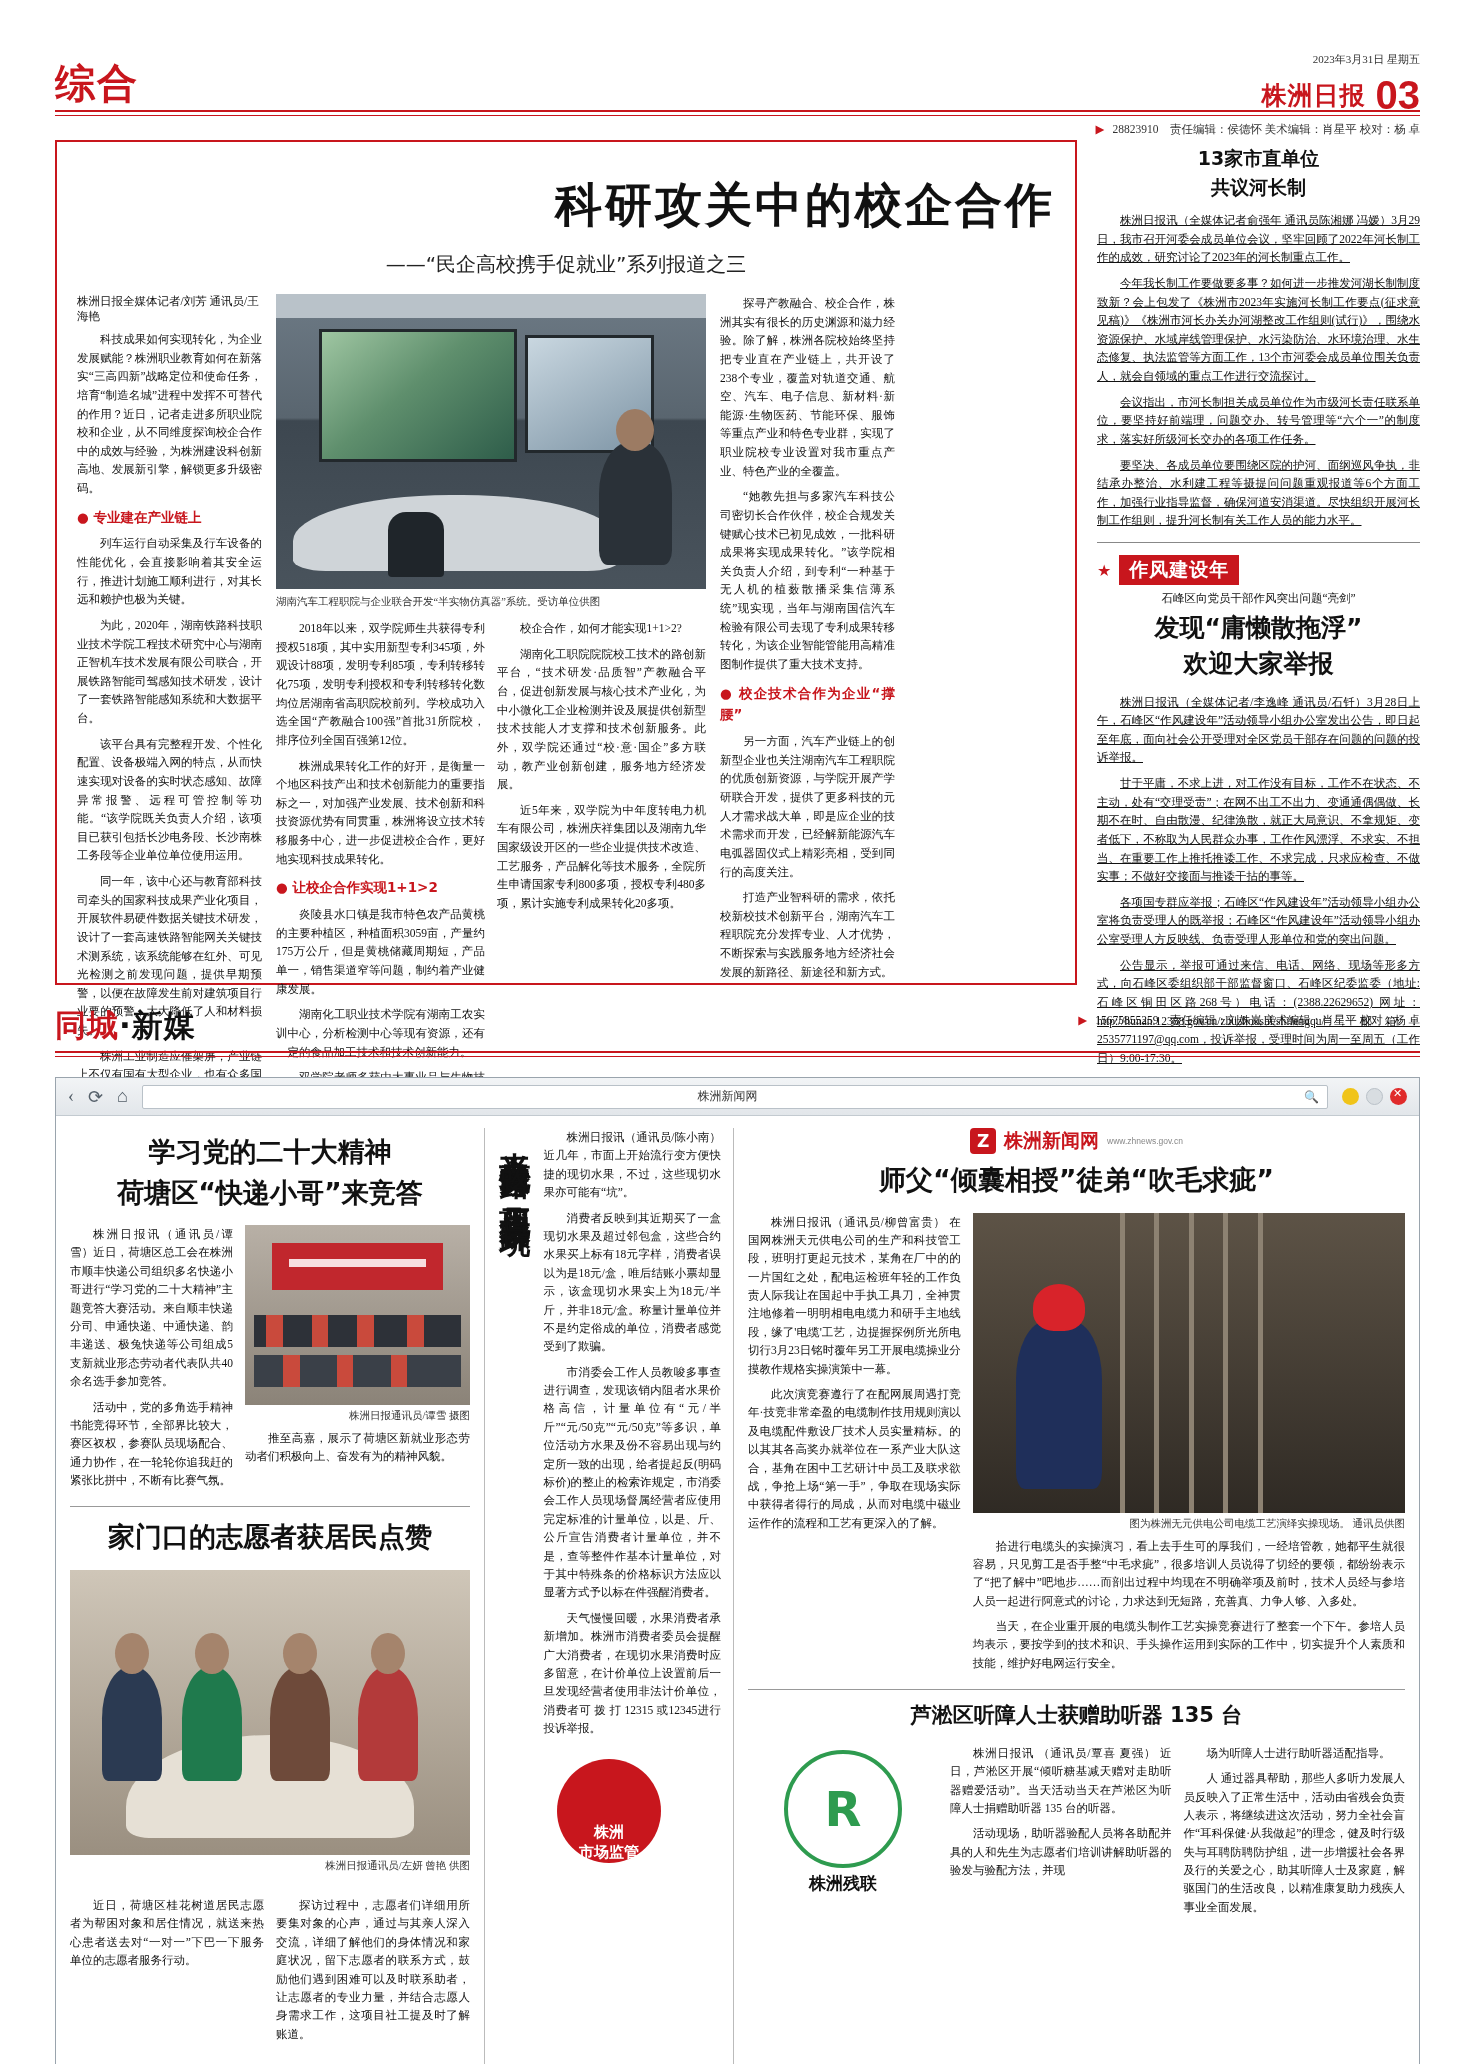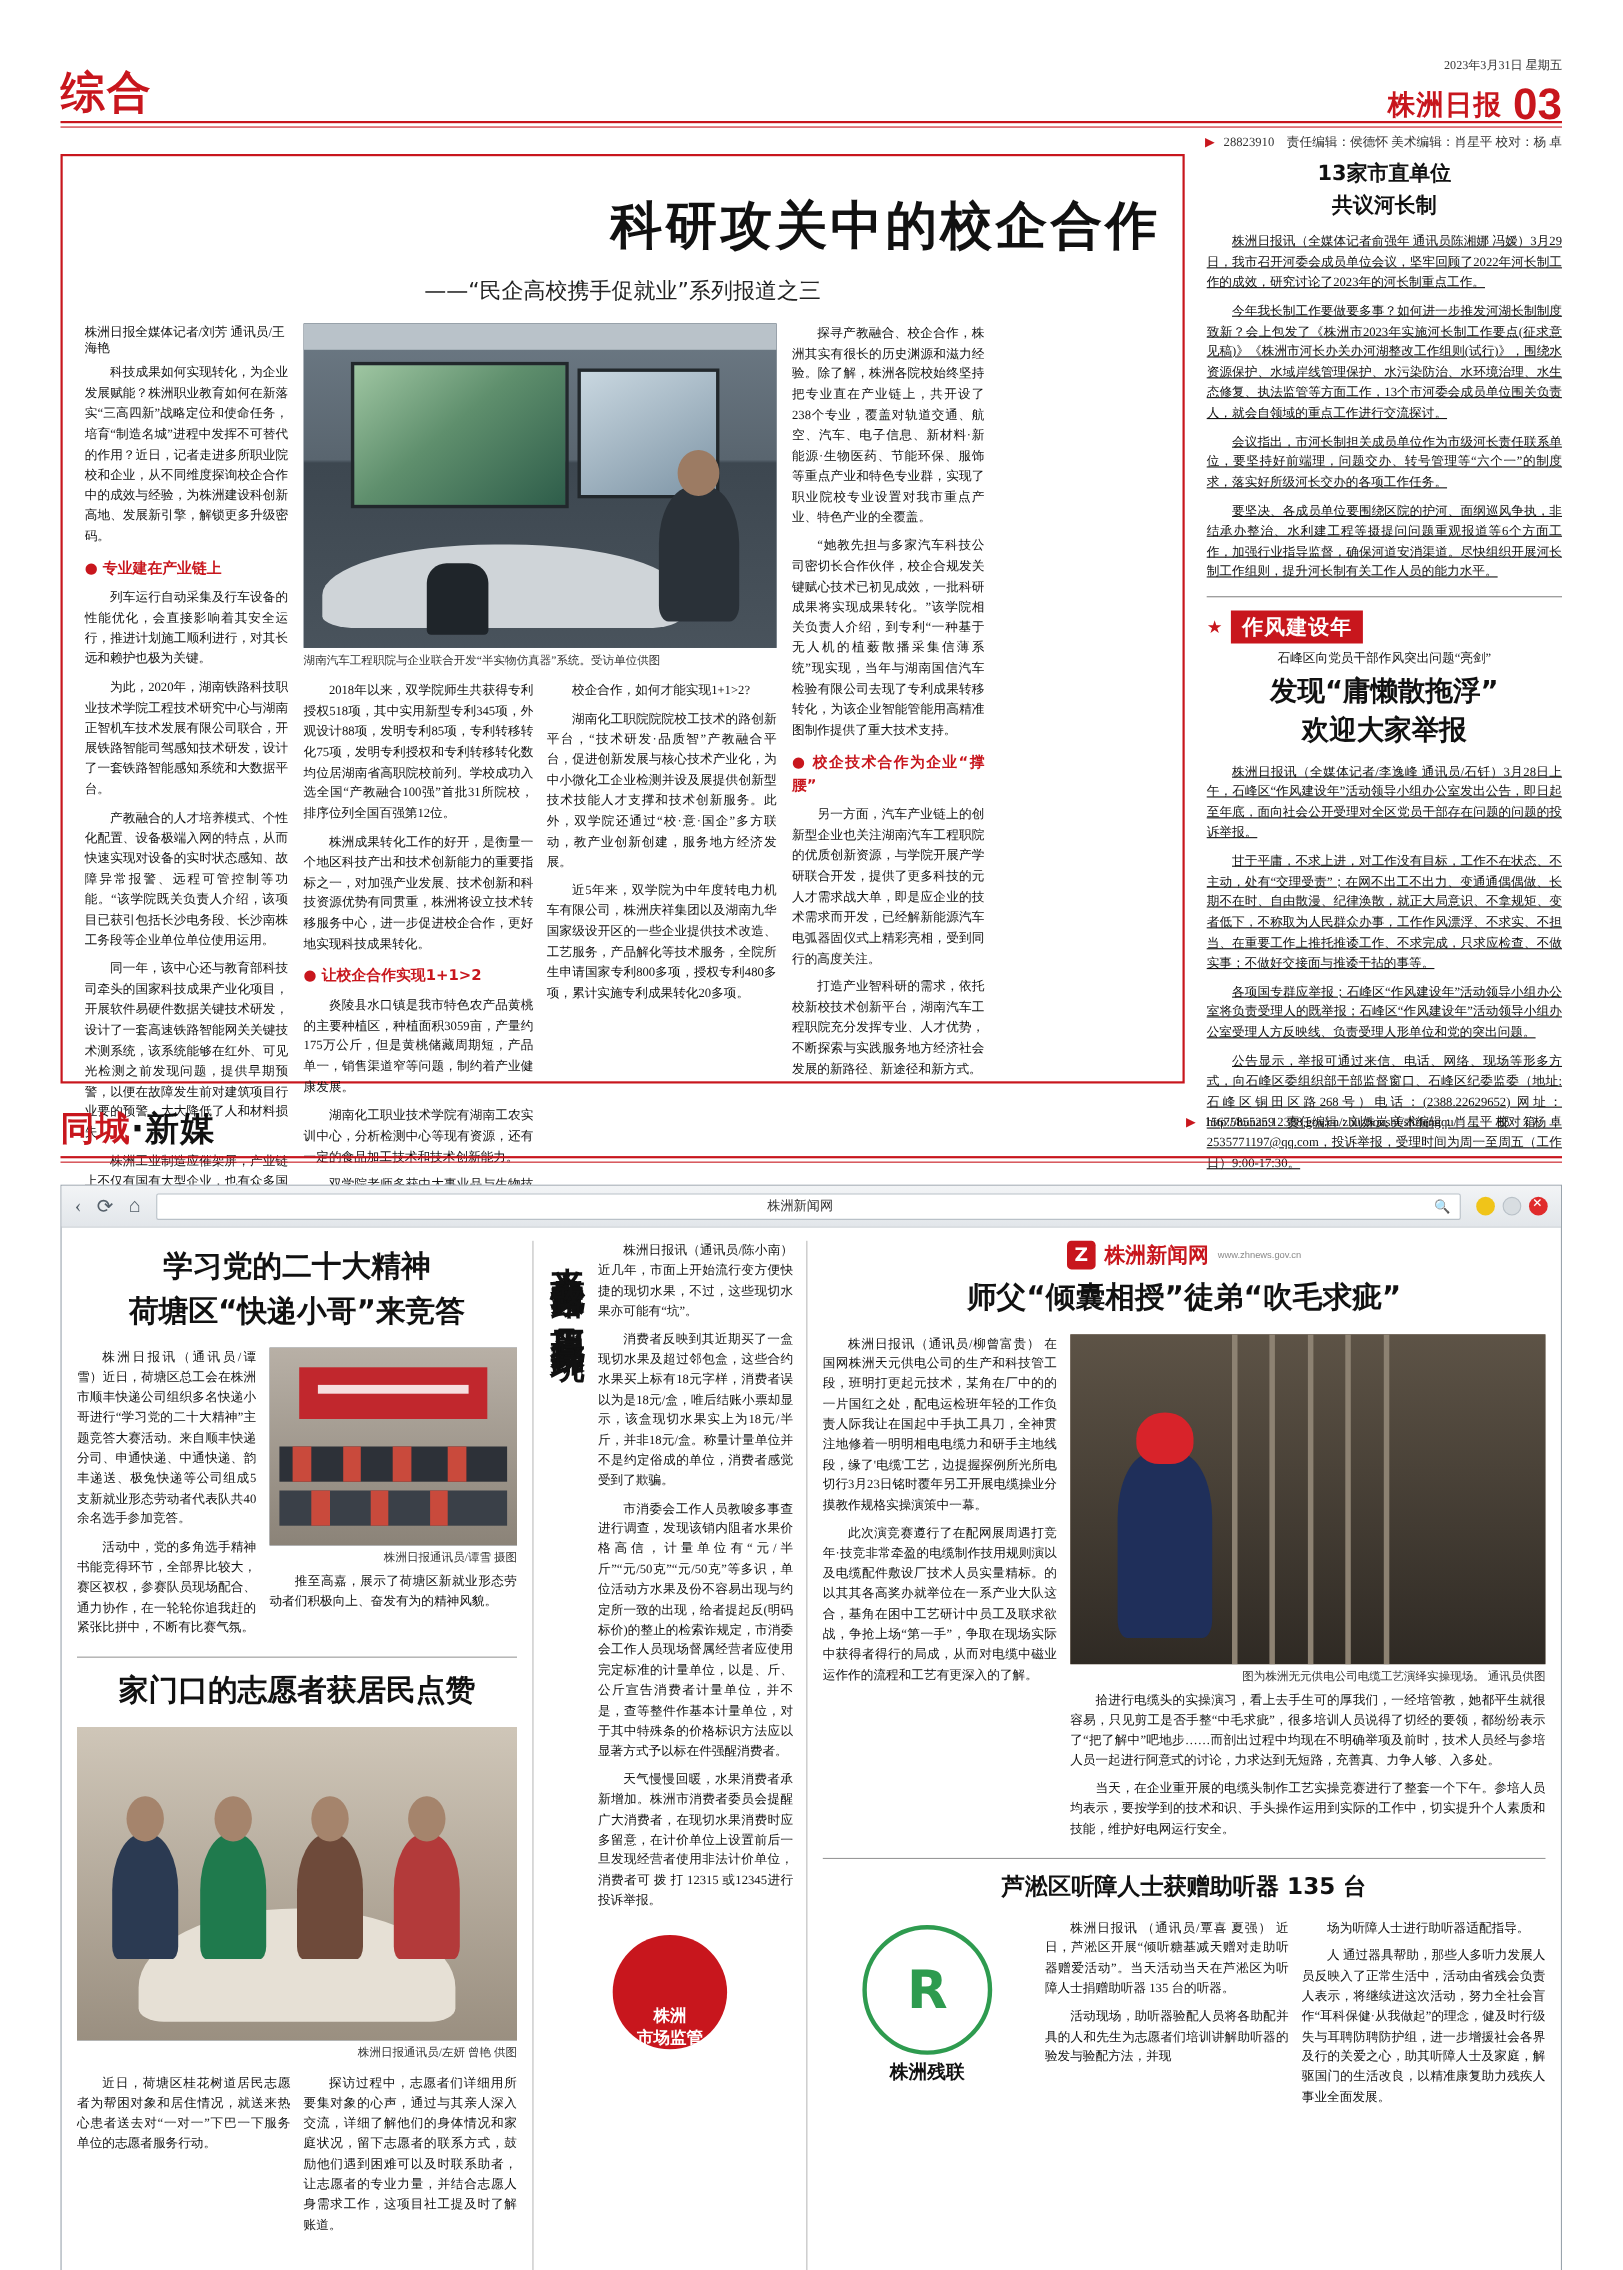--- a/index.html
+++ b/index.html
@@ -256,21 +256,21 @@
 
       <div class="feature-cols">
 
         <div class="fc1">
           <div class="byline">株洲日报全媒体记者/刘芳 通讯员/王海艳</div>
           <div class="col-text">
             <p>科技成果如何实现转化，为企业发展赋能？株洲职业教育如何在新落实“三高四新”战略定位和使命任务，培育“制造名城”进程中发挥不可替代的作用？近日，记者走进多所职业院校和企业，从不同维度探询校企合作中的成效与经验，为株洲建设科创新高地、发展新引擎，解锁更多升级密码。</p>
             <div class="sub-head">● 专业建在产业链上</div>
             <p>列车运行自动采集及行车设备的性能优化，会直接影响着其安全运行，推进计划施工顺利进行，对其长远和赖护也极为关键。</p>
             <p>为此，2020年，湖南铁路科技职业技术学院工程技术研究中心与湖南正智机车技术发展有限公司联合，开展铁路智能司驾感知技术研发，设计了一套铁路智能感知系统和大数据平台。</p>
-            <p>产教融合的人才培养模式、个性化配置、设备极端入网的特点，从而快速实现对设备的实时状态感知、故障异常报警、远程可管控制等功能。“该学院既关负责人介绍，该项目已获引包括长沙电务段、长沙南株工务段等企业单位单位使用运用。</p>
+            <p>该平台具有完整程开发、个性化配置、设备极端入网的特点，从而快速实现对设备的实时状态感知、故障异常报警、远程可管控制等功能。“该学院既关负责人介绍，该项目已获引包括长沙电务段、长沙南株工务段等企业单位单位使用运用。</p>
             <p>同一年，该中心还与教育部科技司牵头的国家科技成果产业化项目，开展软件易硬件数据关键技术研发，设计了一套高速铁路智能网关关键技术测系统，该系统能够在红外、可见光检测之前发现问题，提供早期预警，以便在故障发生前对建筑项目行业要的预警，大大降低了人和材料损失。</p>
             <p>株洲工业制造应催架屏，产业链上不仅有国有大型企业，也有众多国际民营企业。作为一所走得路资源实业院校，湖南铁路科技职院欲加何在校专业资质布局对接技术？如何在技术支产业运行转化，进一步服务制造名城的发展？</p>
             <p>“学校深度对接轨道交通运输的三大系统和湖南轨道交通装备制造链的新兴产业，构建了工学结合、产教融合的人才培养模式，打造了‘动车组维修机械手’‘复兴号智慧服务链’等特色品。”该学院相关负责人介绍，今年，学校还成立了株洲有精智新产业学院，联合株洲市产业班及企业，国家级小巨人企业等，助力专精特新企业高质发展。</p>
             <p></p>
           </div>
         </div>
 
         <div class="fc-mid">
           <div class="photo">
             <div class="ph-room">
@@ -416,21 +416,21 @@
         <div class="ph2" style="height:285px;">
           <div class="pv-bg">
             <div class="pv-table"></div>
             <div class="pv-p" style="left:8%; background:#2b3a52;"></div>
             <div class="pv-p" style="left:28%; background:#1f7a4d;"></div>
             <div class="pv-p" style="left:50%; background:#6e4a3a;"></div>
             <div class="pv-p" style="left:72%; background:#b33a3a;"></div>
           </div>
         </div>
         <div class="cap2">株洲日报通讯员/左妍 曾艳 供图</div>
-        <div class="two" style="margin-top:12px;">
+        <div class="two" style="margin-top:23px;">
           <div style="width:50%;" class="art-body">
             <p>近日，荷塘区桂花树道居民志愿者为帮困对象和居住情况，就送来热心患者送去对“一对一”下巴一下服务单位的志愿者服务行动。</p>
           </div>
           <div style="width:50%;" class="art-body">
             <p>探访过程中，志愿者们详细用所要集对象的心声，通过与其亲人深入交流，详细了解他们的身体情况和家庭状况，留下志愿者的联系方式，鼓励他们遇到困难可以及时联系助者，让志愿者的专业力量，并结合志愿人身需求工作，这项目社工提及时了解账道。</p>
           </div>
         </div>
       </div>
 
       <div class="bcol2">

